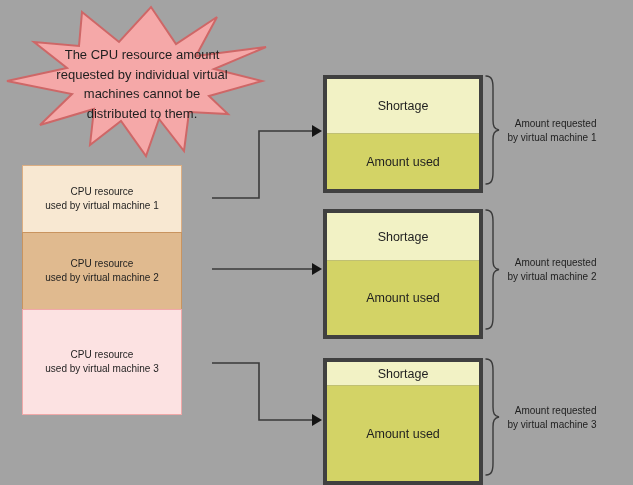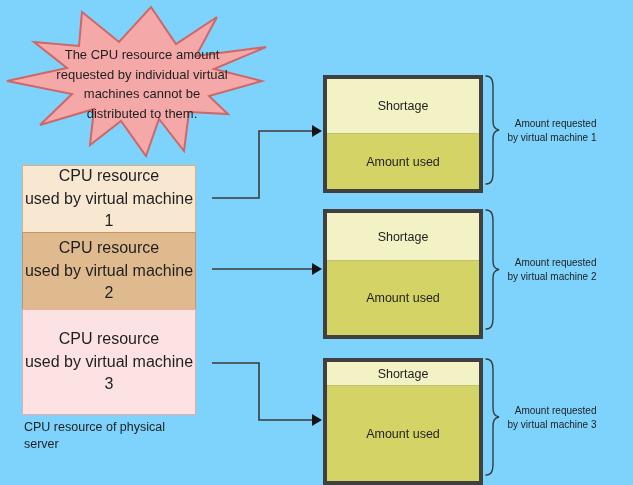--- a/index.html
+++ b/index.html
@@ -1,33 +1,33 @@
 <!DOCTYPE html>
 <html><head>
 <meta charset="utf-8">
 <style>
   html,body{margin:0;padding:0;background:#fff;}
   #canvas{
-    position:relative;width:633px;height:485px;background:#7dd3fc;overflow:hidden;
+    position:relative;width:633px;height:485px;background:#a3a3a3;overflow:hidden;
     font-family:"Liberation Sans","DejaVu Sans",sans-serif;color:#1f1f1f;
   }
   .abs{position:absolute;}
   
   #callout{left:4px;top:4px;width:266px;height:156px;}
   #callout svg{position:absolute;left:0;top:0;}
   #callout .callout-text{
     position:absolute;left:42px;top:36px;width:192px;height:88px;
     display:flex;align-items:center;justify-content:center;text-align:center;
     font-size:13px;line-height:1.5;white-space:pre-line;
   }
   
   #server-column{left:22px;top:165px;width:190px;}
   .segment{
-    box-sizing:border-box;width:174px;display:flex;align-items:center;justify-content:center;
-    text-align:center;font-size:16px;line-height:1.4;white-space:pre-line;
+    box-sizing:border-box;width:160px;display:flex;align-items:center;justify-content:center;
+    text-align:center;font-size:10px;line-height:1.4;white-space:pre-line;
   }
   #seg-vm1{height:68px;border:1px solid #dcae82;}
   #seg-vm2{height:78px;border:1px solid #c9945f;margin-top:-1px;}
   #seg-vm3{height:106px;border:1px solid #f0a8a8;margin-top:-1px;}
   #server-caption{left:24px;top:419px;width:178px;font-size:12.5px;line-height:1.35;}
   
   .rbox{box-sizing:border-box;left:323px;width:160px;border:4px solid #404040;}
   .rsection{
     display:flex;align-items:center;justify-content:center;
     font-size:12.5px;text-align:center;
@@ -67,21 +67,20 @@
   </div>
 
   <div id="server-column" class="abs">
     <div id="seg-vm1" class="segment" style="background-color: rgb(248, 232, 210);">CPU resource
 used by virtual machine 1</div>
     <div id="seg-vm2" class="segment" style="background-color: rgb(224, 186, 143);">CPU resource
 used by virtual machine 2</div>
     <div id="seg-vm3" class="segment" style="background-color: rgb(252, 226, 226);">CPU resource
 used by virtual machine 3</div>
   </div>
-  <div id="server-caption" class="abs">CPU resource of physical server</div>
 
   <div id="rbox-1" class="abs rbox">
     <div class="rsection shortage" style="background-color: rgb(242, 242, 197);">Shortage</div>
     <div class="rsection used" style="background-color: rgb(211, 211, 102);">Amount used</div>
   </div>
   <div id="rbox-2" class="abs rbox">
     <div class="rsection shortage" style="background-color: rgb(242, 242, 197);">Shortage</div>
     <div class="rsection used" style="background-color: rgb(211, 211, 102);">Amount used</div>
   </div>
   <div id="rbox-3" class="abs rbox">

